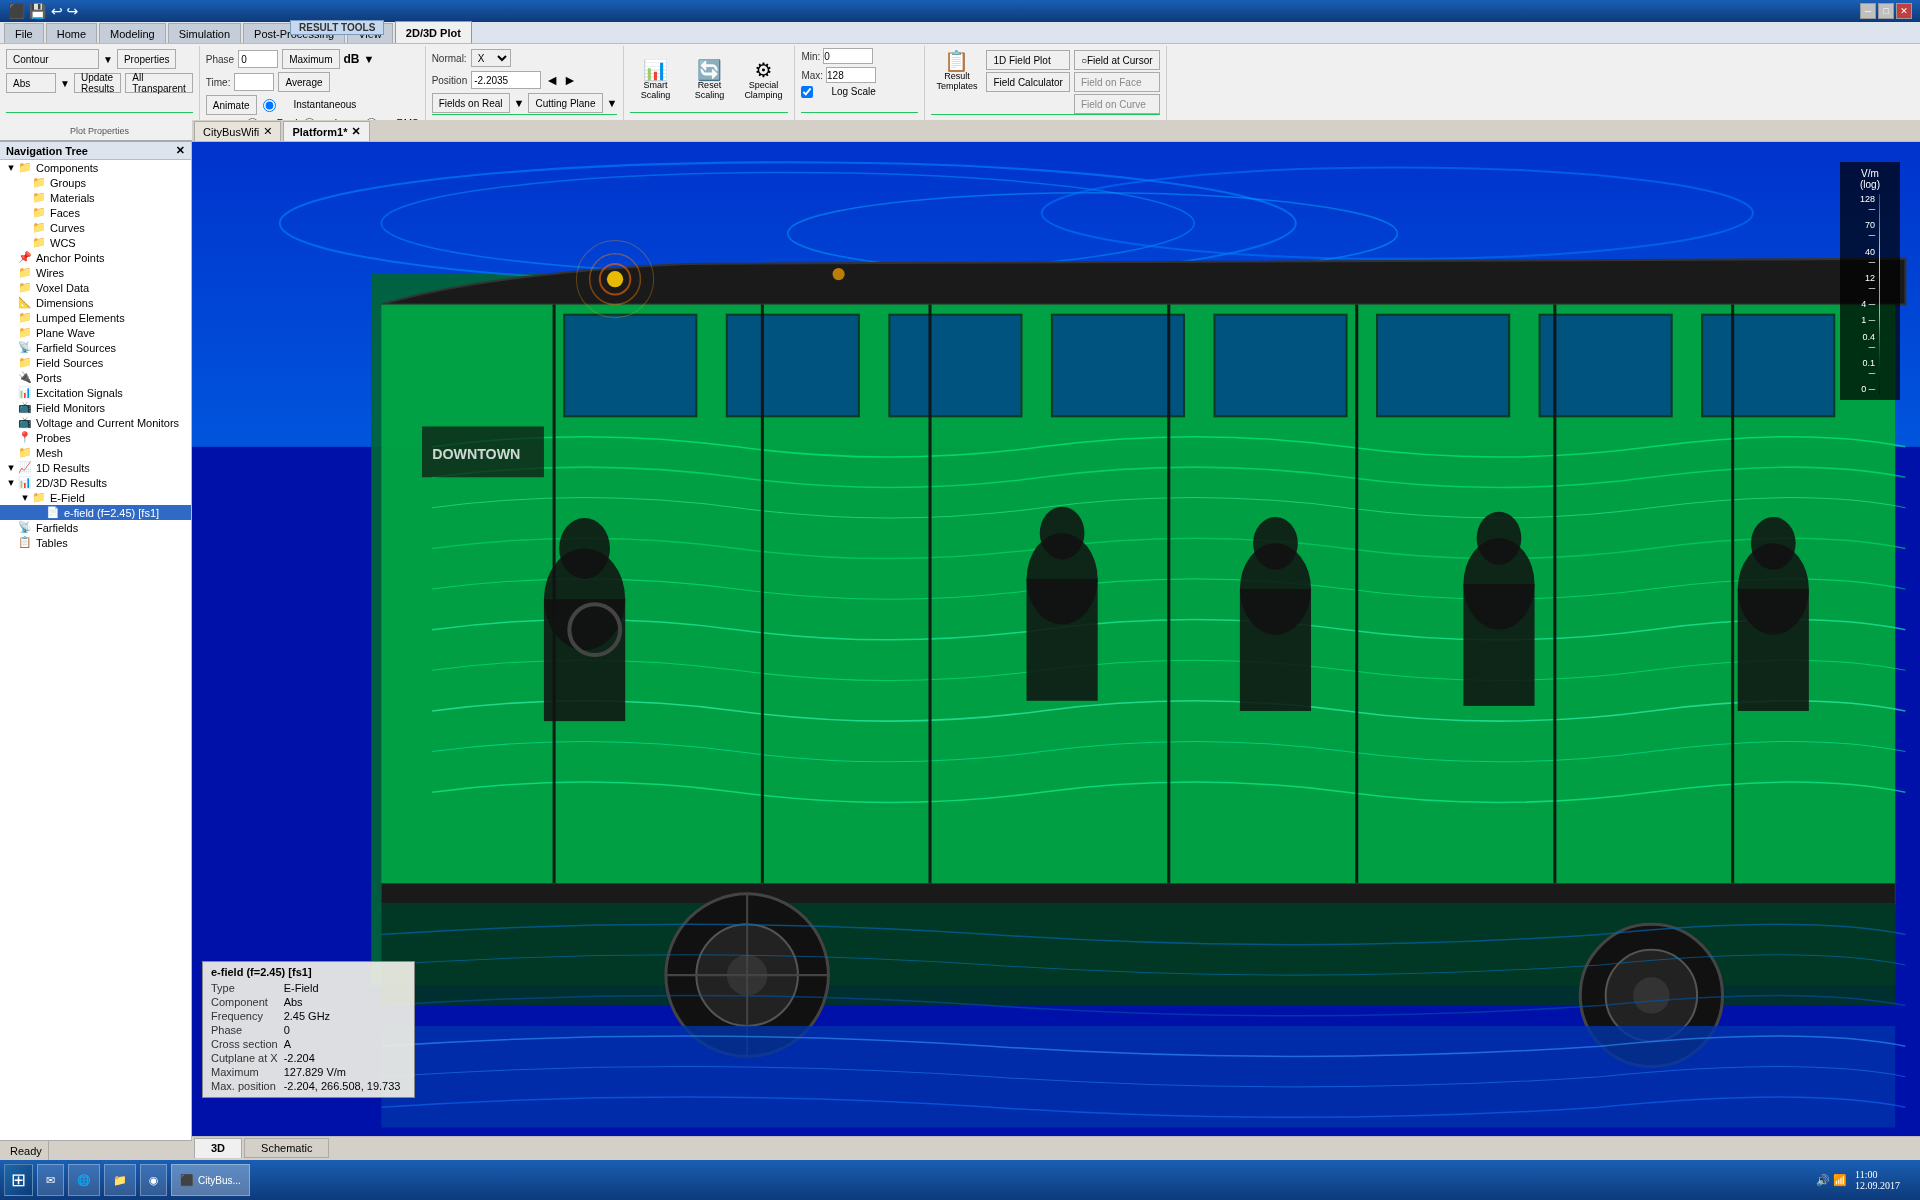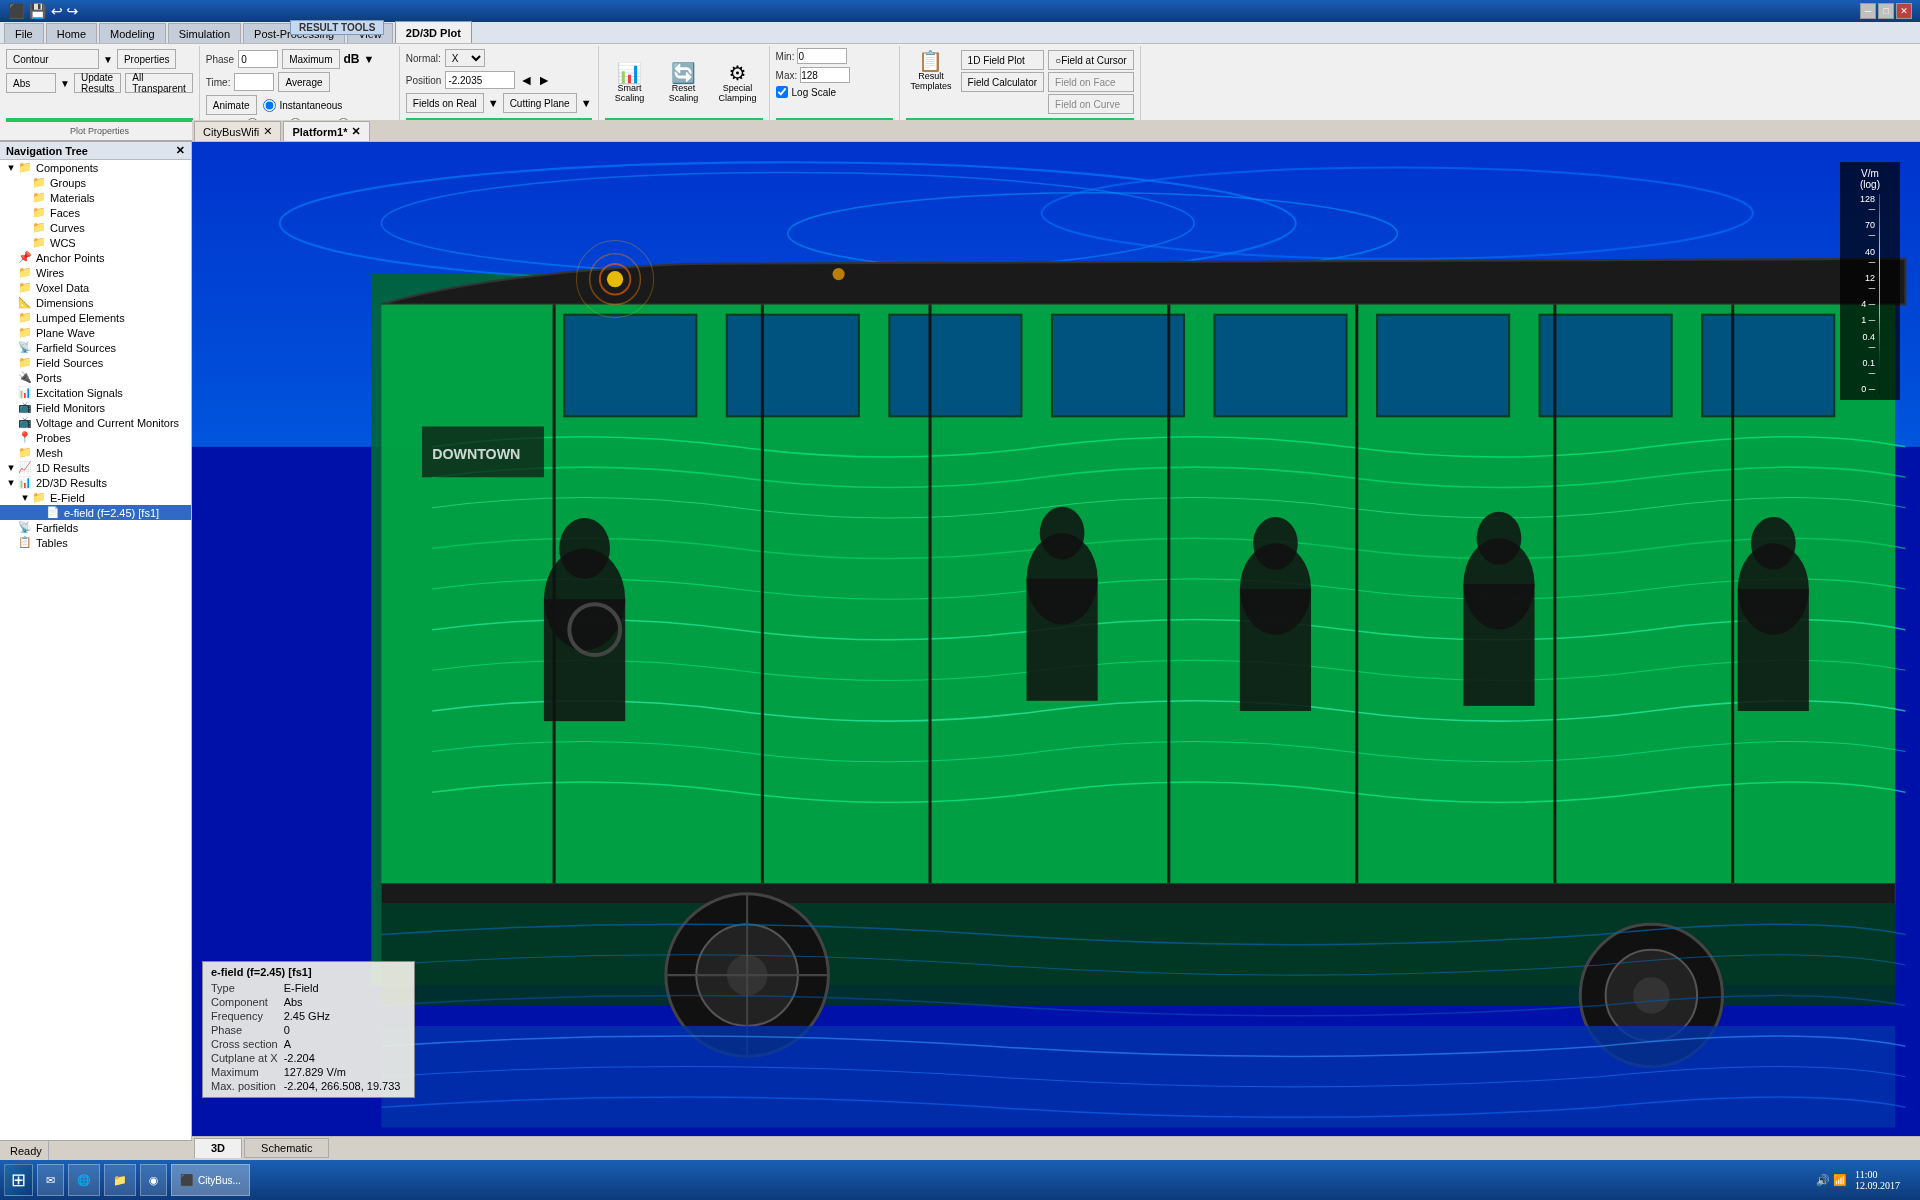--- a/index.html
+++ b/index.html
@@ -55,22 +55,22 @@
       border-right: 1px solid #ccc;
       padding: 2px 6px;
       min-width: 80px;
     }
     .ribbon-group-label {
       font-size: 9px;
       color: #555;
       text-align: center;
       width: 100%;
       margin-top: auto;
-      padding-top: 4px;
-      border-top: 4px solid #22c55e;
+      padding-top: 13px;
+      border-top: 1px solid #22c55e;
     }
     .ribbon-group-content {
       display: flex;
       flex: 1;
       align-items: center;
       gap: 4px;
       flex-wrap: wrap;
     }
     .ribbon-btn {
       display: flex;
@@ -301,22 +301,21 @@
       height: 18px;
       font-size: 10px;
       border: 1px solid #aaa;
       padding: 0 2px;
       width: 80px;
     }
 
     
     .small-check-row {
       display: flex;
-      align-items: center;
-      gap: 4px;
+      gap: 18px;
       font-size: 10px;
       white-space: nowrap;
     }
     .small-check-row input[type=checkbox] { width: 12px; height: 12px; }
     .cramp-row {
       display: flex;
       align-items: center;
       gap: 3px;
       font-size: 10px;
     }

